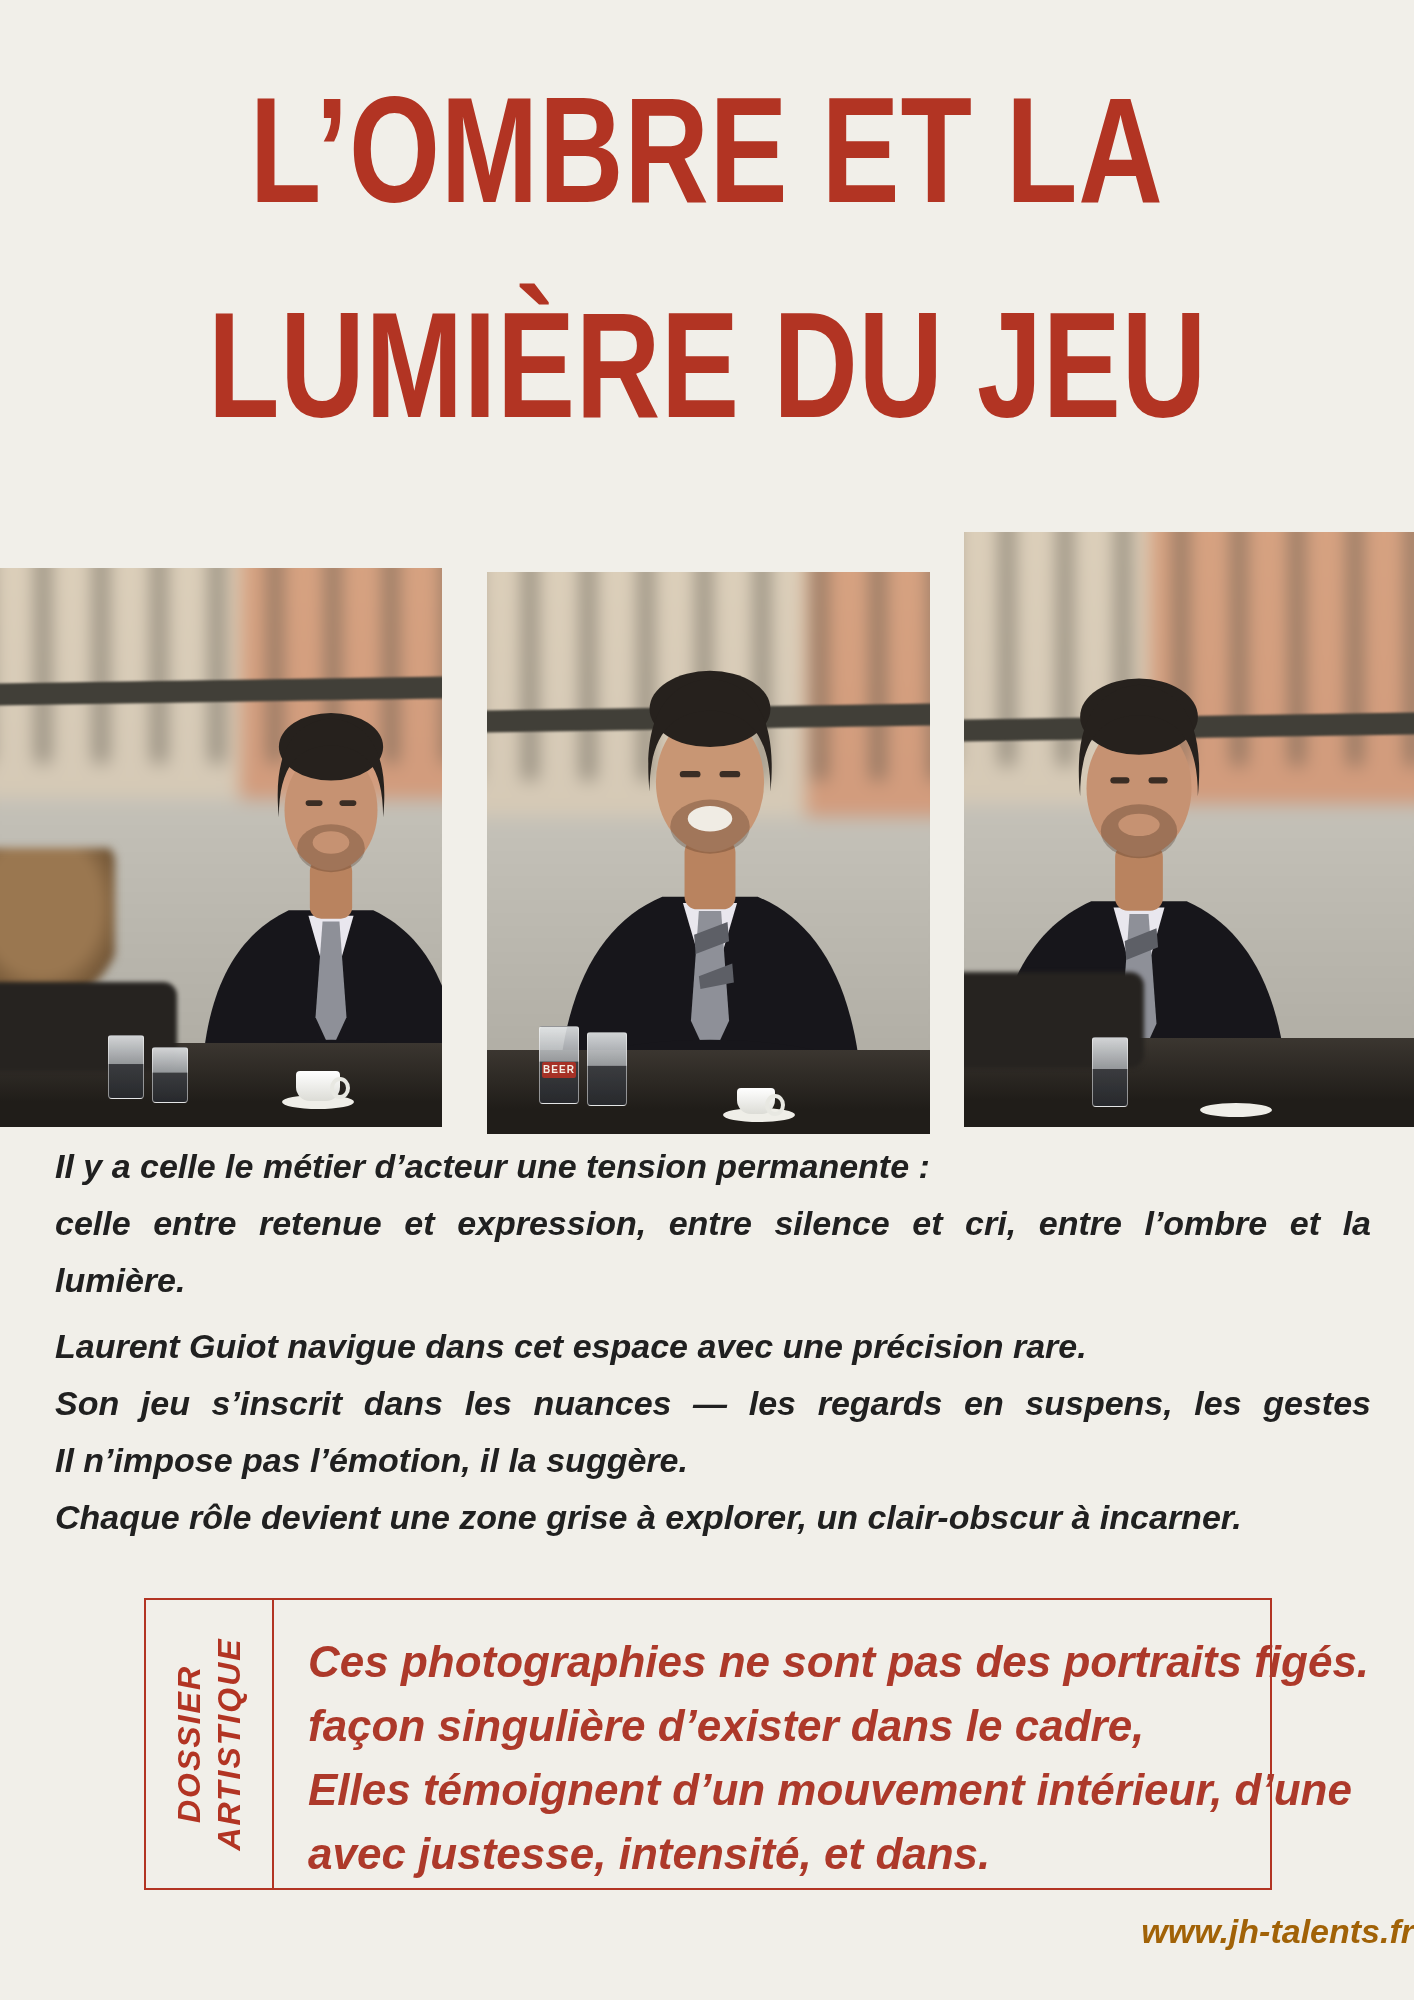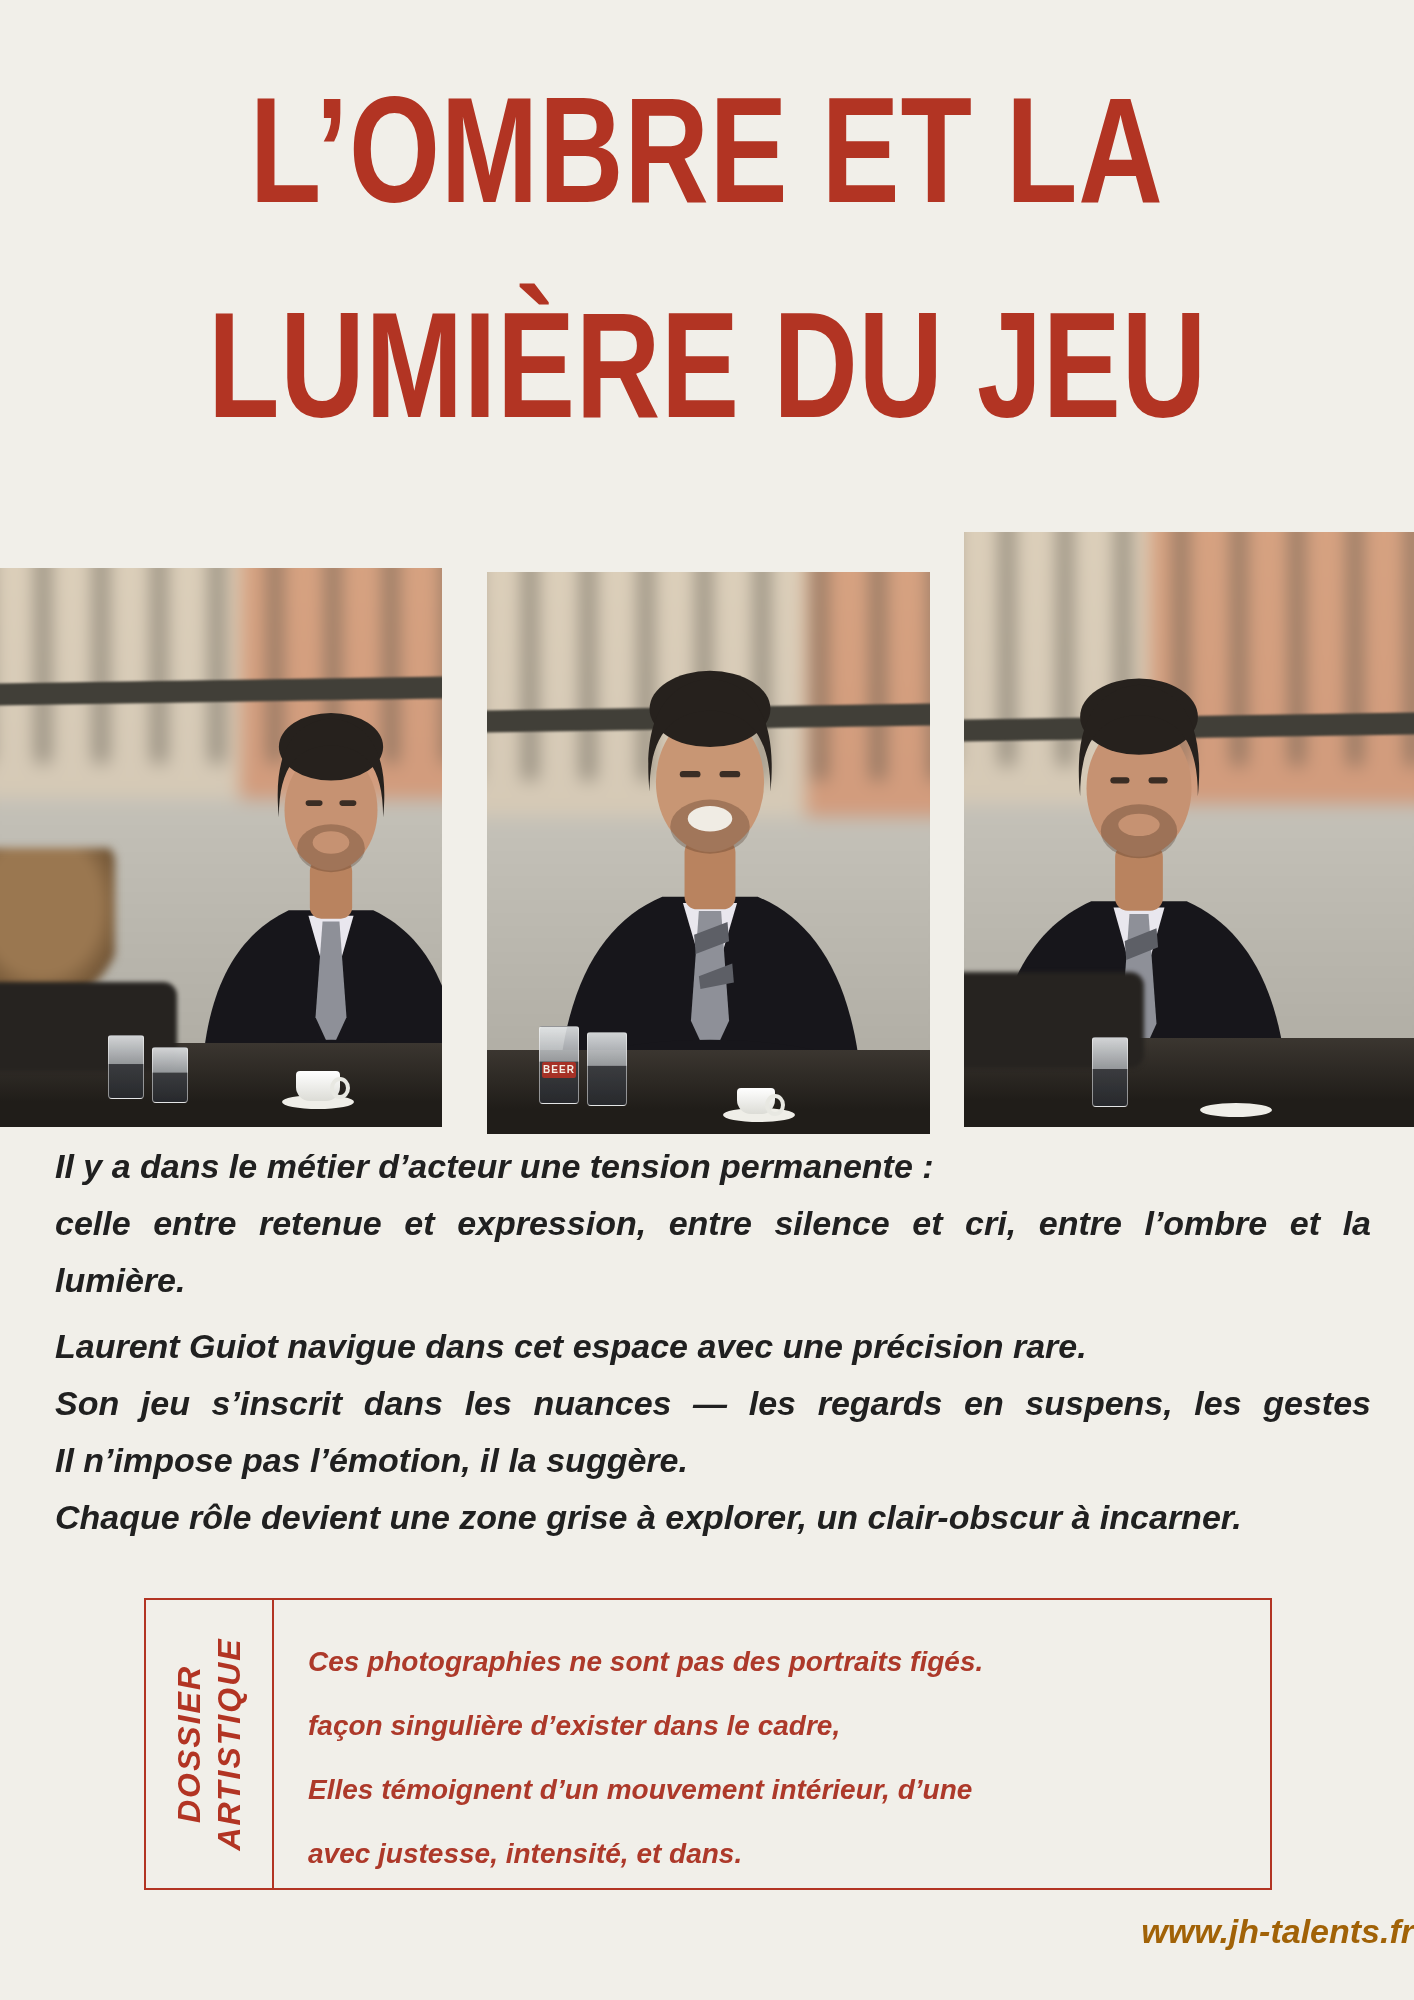--- a/index.html
+++ b/index.html
@@ -110,21 +110,21 @@
     position:relative; width:128px; border-right:2px solid #b23423; flex:0 0 auto;
   }
   .box-side .rotated {
     position:absolute; left:50%; top:50%;
     transform:translate(-50%,-50%) rotate(-90deg);
     color:#b23423; font-weight:bold; font-style:italic; font-size:32px;
     letter-spacing:2px; line-height:40px; text-align:center; white-space:nowrap;
   }
   .box-content { flex:1; padding:30px 20px 0 34px; }
   .box-line {
-    color:#ad392a; font-size:28px; font-weight:bold; font-style:italic;
+    color:#ad392a; font-size:44px; font-weight:bold; font-style:italic;
     line-height:64px; white-space:nowrap;
   }
 
   
   #footer-url {
     position:absolute; left:0; right:0; top:1912px; text-align:right;
     color:#a16207; font-size:34px; font-weight:bold; font-style:italic;
   }
 </style>
 </head>
@@ -211,21 +211,21 @@
       <rect x="116" y="95" width="12" height="4" rx="2" fill="#3a2d24"></rect>
       <ellipse cx="110" cy="290" rx="98" ry="25" fill="#17161b"></ellipse>
     </svg>
     <div class="table-band"></div>
     <div class="chair"></div>
     <div class="glass" style="left:128px; bottom:20px; height:70px;"></div>
     <div class="saucer" style="left:236px; bottom:10px;"></div>
   </div>
 
   <div class="bodytext" id="paragraph-1">
-    <div class="line">Il y a dans le métier d’acteur une tension permanente :</div>
+    <div class="line">Il y a celle le métier d’acteur une tension permanente :</div>
     <div class="line just">celle entre retenue et expression, entre silence et cri, entre l’ombre et la</div>
     <div class="line">lumière.</div>
   </div>
 
   <div class="bodytext" id="paragraph-2">
     <div class="line">Laurent Guiot navigue dans cet espace avec une précision rare.</div>
     <div class="line just">Son jeu s’inscrit dans les nuances — les regards en suspens, les gestes</div>
     <div class="line">Il n’impose pas l’émotion, il la suggère.</div>
     <div class="line">Chaque rôle devient une zone grise à explorer, un clair-obscur à incarner.</div>
   </div>

